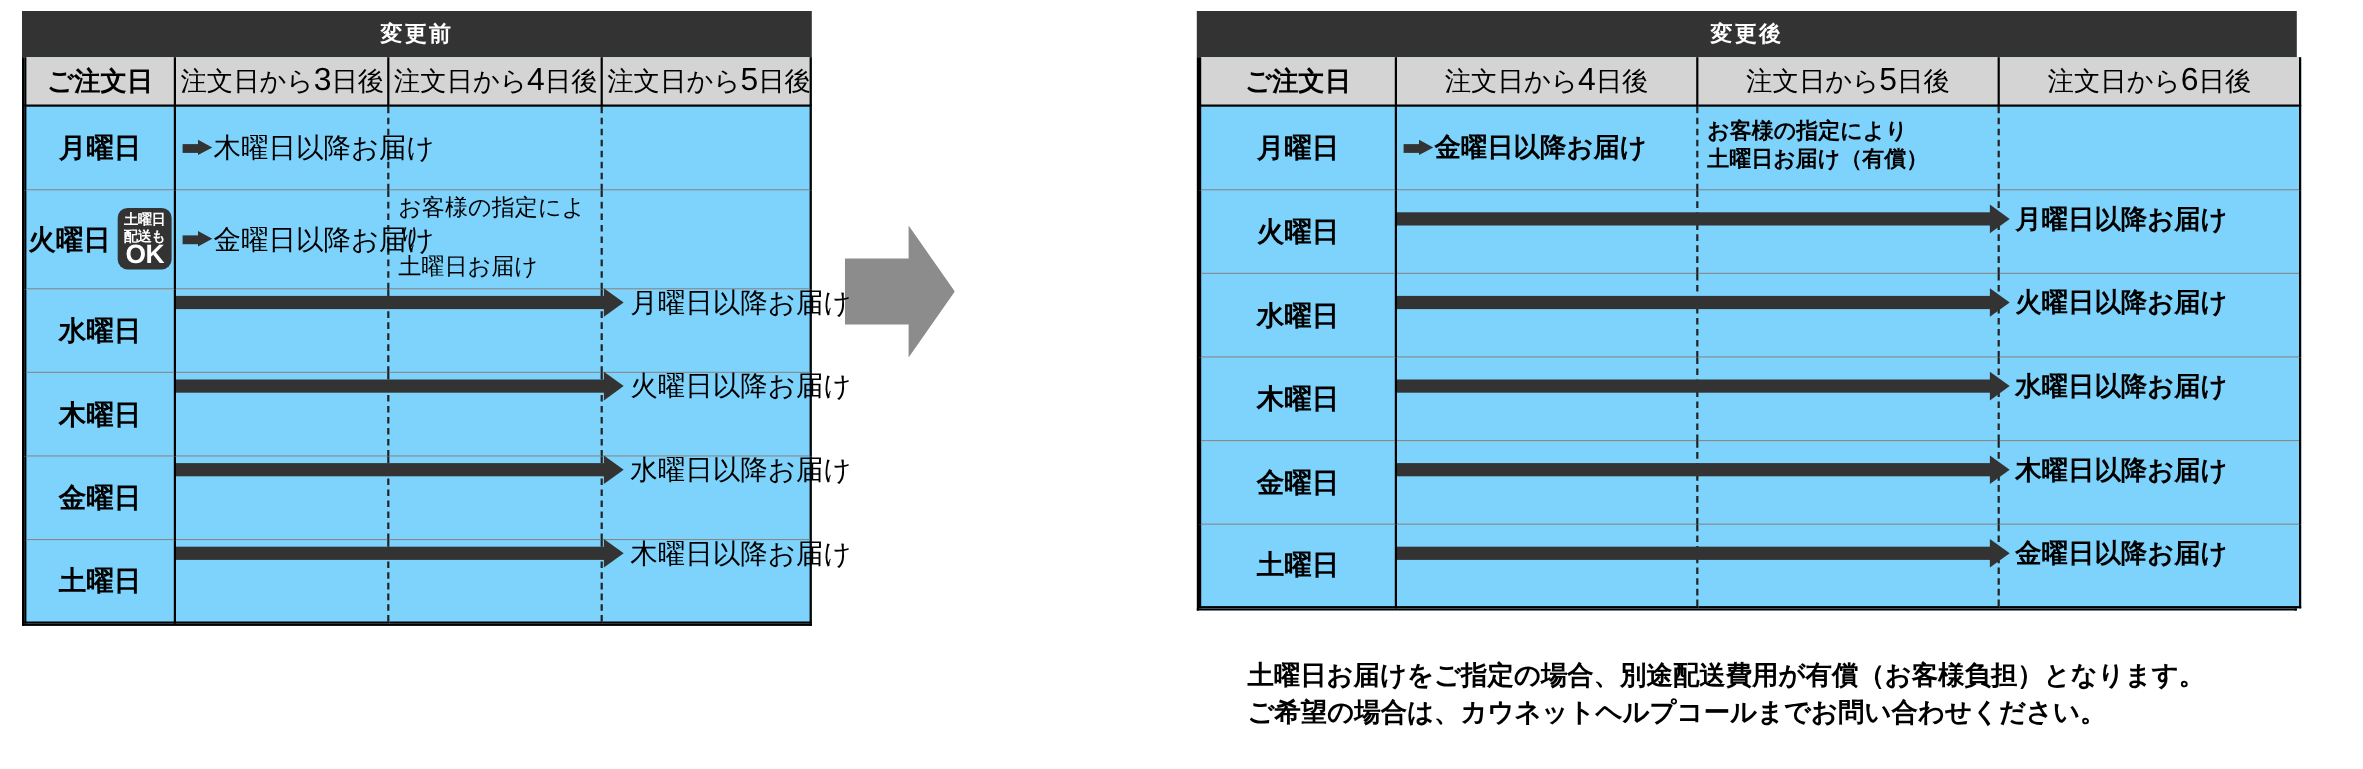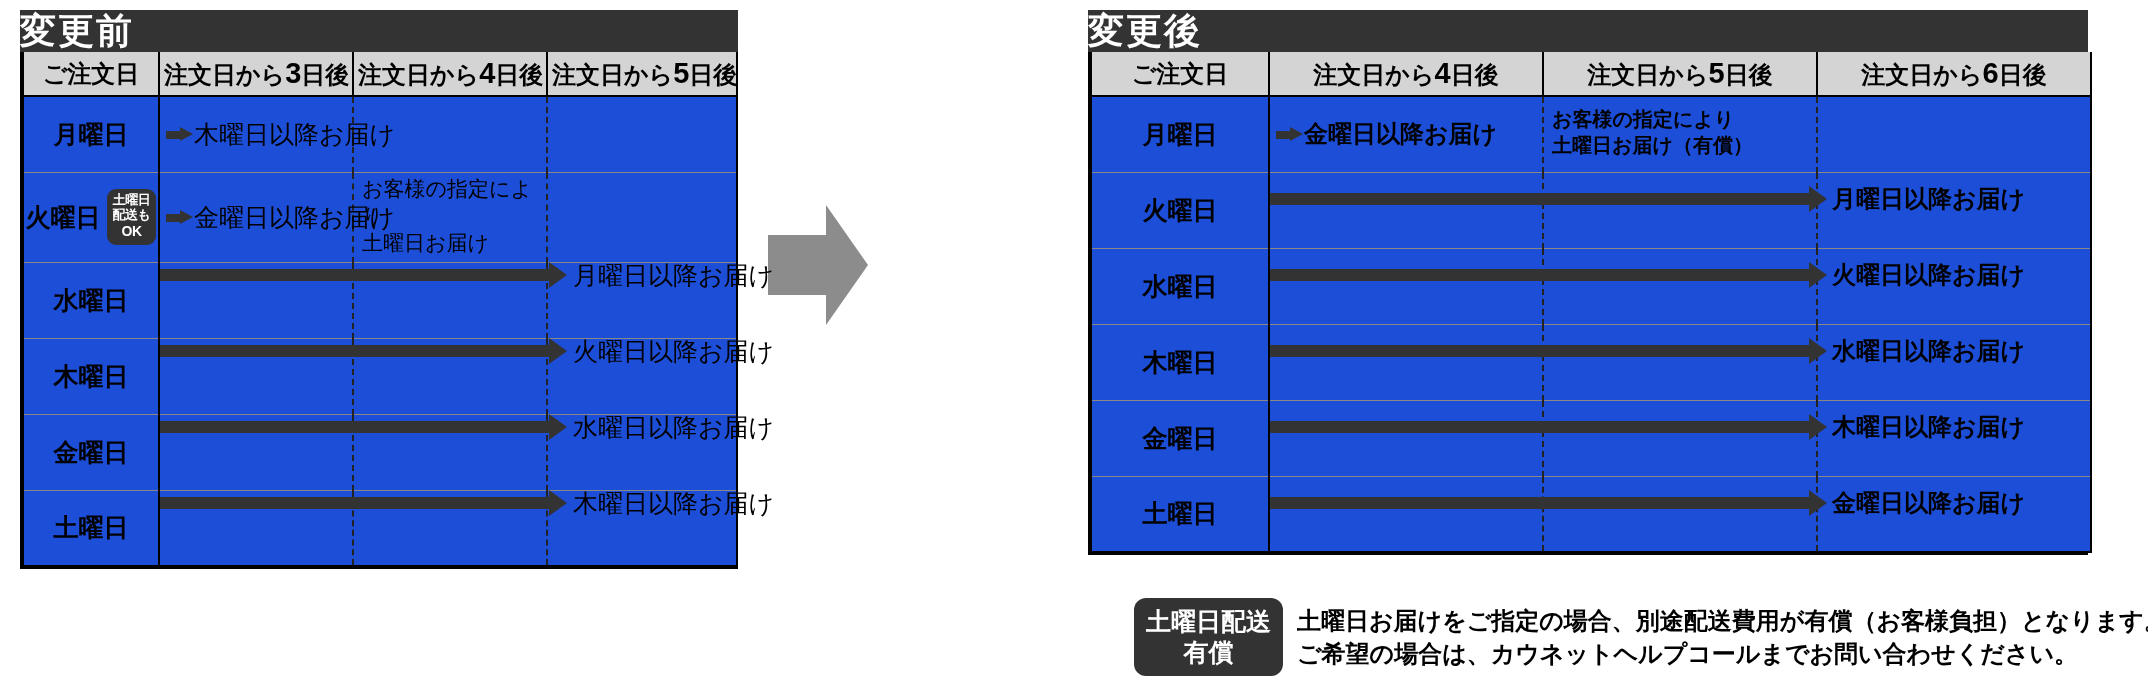--- a/index.html
+++ b/index.html
@@ -14,46 +14,46 @@
     overflow: hidden;
   }
 
   
   .panel { position: absolute; }
 
   .tbl-title {
     background: #333333;
     color: #ffffff;
     font-weight: bold;
-    font-size: 36px;
-    text-align: left;
+    font-size: 20px;
+    text-align: center;
     line-height: 42px;
     height: 42px;
     letter-spacing: 2px;
   }
 
   .tbl {
     border-collapse: collapse;
     table-layout: fixed;
     width: 100%;
-    background: #1d4ed8;
+    background: #7dd3fc;
   }
   .tbl th {
     background: #d4d4d4;
     border: 2px solid #000;
     border-top: none;
     font-size: 24px;
     font-weight: bold;
     height: 44px;
     padding: 0 4px;
     text-align: center;
     white-space: nowrap;
   }
   .tbl th .big { font-size: 29px; }
-  .tbl th.small-head { font-weight: bold; }
+  .tbl th.small-head { font-weight: normal; }
   .tbl td {
     border: 1px solid #888;
     border-left: 2px solid #000;
     border-right: 2px solid #000;
     height: 76px;
     padding: 0;
     position: relative;
     vertical-align: middle;
   }
   .tbl td.daycell {
@@ -85,21 +85,21 @@
     color: #ffffff;
     border-radius: 9px;
     font-size: 13px;
     font-weight: bold;
     line-height: 15px;
     padding: 3px 6px 4px 6px;
     text-align: center;
     letter-spacing: -0.5px;
     white-space: nowrap;
   }
-  .sat-badge .ok { font-size: 14px; line-height: 19px; display: block; }
+  .sat-badge .ok { font-size: 24px; line-height: 19px; display: block; }
 
   
   .cellflex {
     display: flex;
     align-items: center;
     height: 100%;
     padding-left: 6px;
   }
   .arrow-short {
     flex: 0 0 auto;
@@ -397,21 +397,17 @@
 
     <div class="longarrow" style="left:182px; top:417px; width:540px;"></div>
     <div class="endlabel bold" style="left:744px; top:417px;">木曜日以降お届け</div>
 
     <div class="longarrow" style="left:182px; top:493px; width:540px;"></div>
     <div class="endlabel bold" style="left:744px; top:493px;">金曜日以降お届け</div>
   </div>
 </div>
 
 <div class="footer" style="left:1134px; top:598px;">
-  <div class="foot-badge">
-    <span>土曜日配送</span><br>
-    <span>有償</span>
-  </div>
   <div>
     <div class="foot-text">土曜日お届けをご指定の場合、別途配送費用が有償（お客様負担）となります。</div>
     <div class="foot-text">ご希望の場合は、カウネットヘルプコールまでお問い合わせください。</div>
   </div>
 </div>
 
 </body></html>

